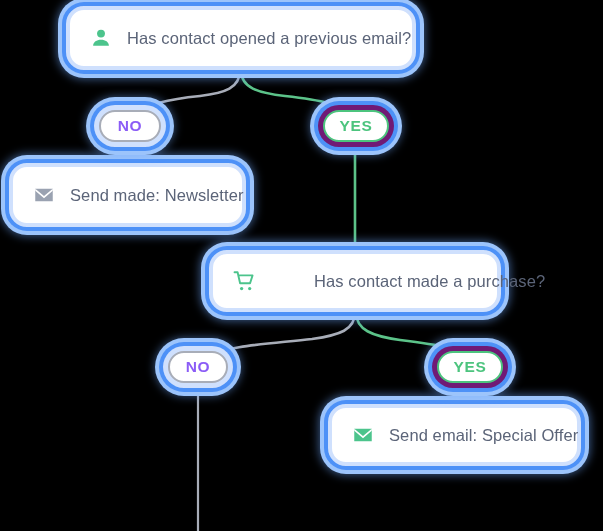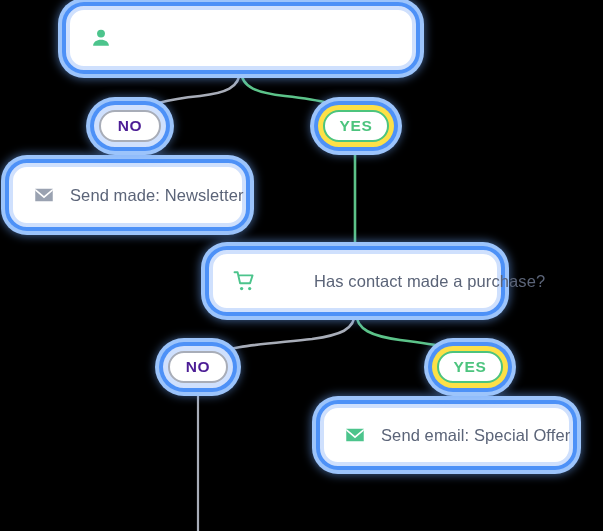--- a/index.html
+++ b/index.html
@@ -93,24 +93,24 @@
   }
   .badge.no {
     background: #cfe0fd;
     box-shadow:
       0 0 0 4px #4d91f7,
       0 0 0 8px #9cc4fb,
       0 0 10px 8px rgba(110,165,250,0.55);
   }
   .badge.no .badge-inner {
     border: 2px solid #a8adb8;
-    color: #4c1d95;
+    color: #8b5cf6;
   }
   .badge.yes {
-    background: #fde047;
+    background: #701a75;
     box-shadow:
       0 0 0 4px #4d91f7,
       0 0 0 8px #9cc4fb,
       0 0 10px 8px rgba(110,165,250,0.55);
   }
   .badge.yes .badge-inner {
     border: 2px solid #4cc47e;
     color: #4cc47e;
   }
 </style>
@@ -138,20 +138,21 @@
     <path d="M469,379 L469,404" fill="none" stroke="#5cc389" stroke-width="2.6" stroke-linecap="round"></path>
   </svg>
 
   <div class="node" style="left:66px; top:6px; width:350px; height:64px;">
     <span class="node-icon">
       <svg viewBox="0 0 24 24" width="22" height="22" fill="#4cc48c">
         <circle cx="12" cy="7.2" r="4.3"></circle>
         <path d="M3.4 20.5c0-4.2 3.9-6.6 8.6-6.6s8.6 2.4 8.6 6.6z"></path>
       </svg>
     </span>
+    <span class="node-label">Has contact opened a previous email?</span>
   </div>
 
   <div class="badge no" style="left:94px; top:105px; width:72px; height:42px;">
     <span class="badge-inner">NO</span>
   </div>
 
   <div class="badge yes" style="left:318px; top:105px; width:76px; height:42px;">
     <span class="badge-inner">YES</span>
   </div>
 
@@ -177,21 +178,21 @@
   </div>
 
   <div class="badge no" style="left:163px; top:346px; width:70px; height:42px;">
     <span class="badge-inner">NO</span>
   </div>
 
   <div class="badge yes" style="left:432px; top:346px; width:76px; height:42px;">
     <span class="badge-inner">YES</span>
   </div>
 
-  <div class="node" style="left:320px; top:404px; width:253px; height:62px;">
+  <div class="node" style="left:328px; top:404px; width:253px; height:62px;">
     <span class="node-icon">
       <svg viewBox="0 0 24 24" width="24" height="20" fill="#4cc48c">
         <path d="M1.5 4.5h21v15h-21z"></path>
         <path d="M1.5 4.5 L12 13.2 L22.5 4.5 L22.5 7 L12 15.8 L1.5 7z" fill="#ffffff"></path>
       </svg>
     </span>
     <span class="node-label">Send email: Special Offer</span>
   </div>
 
 </div>

